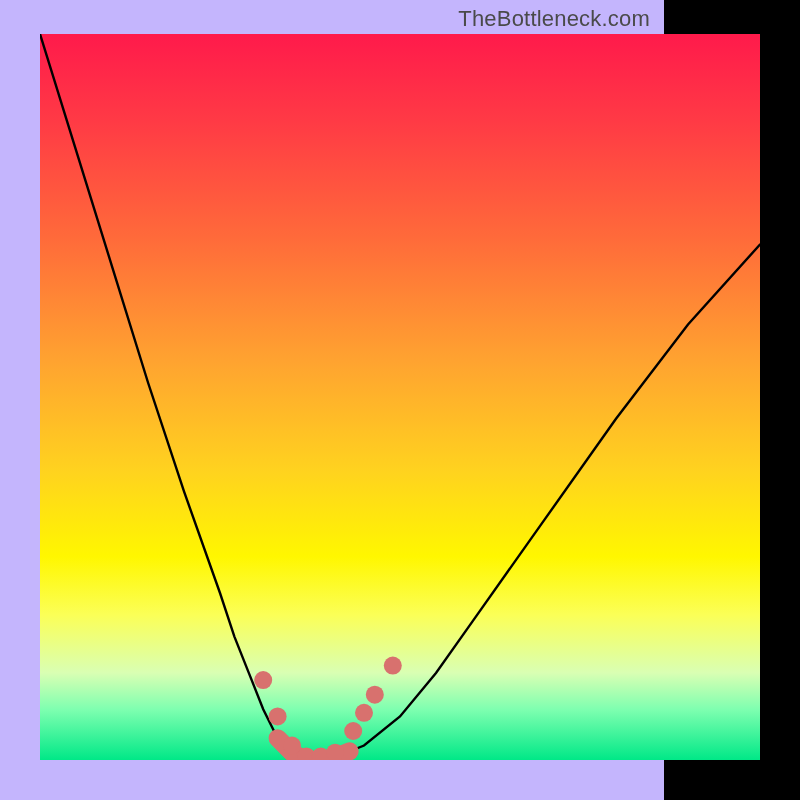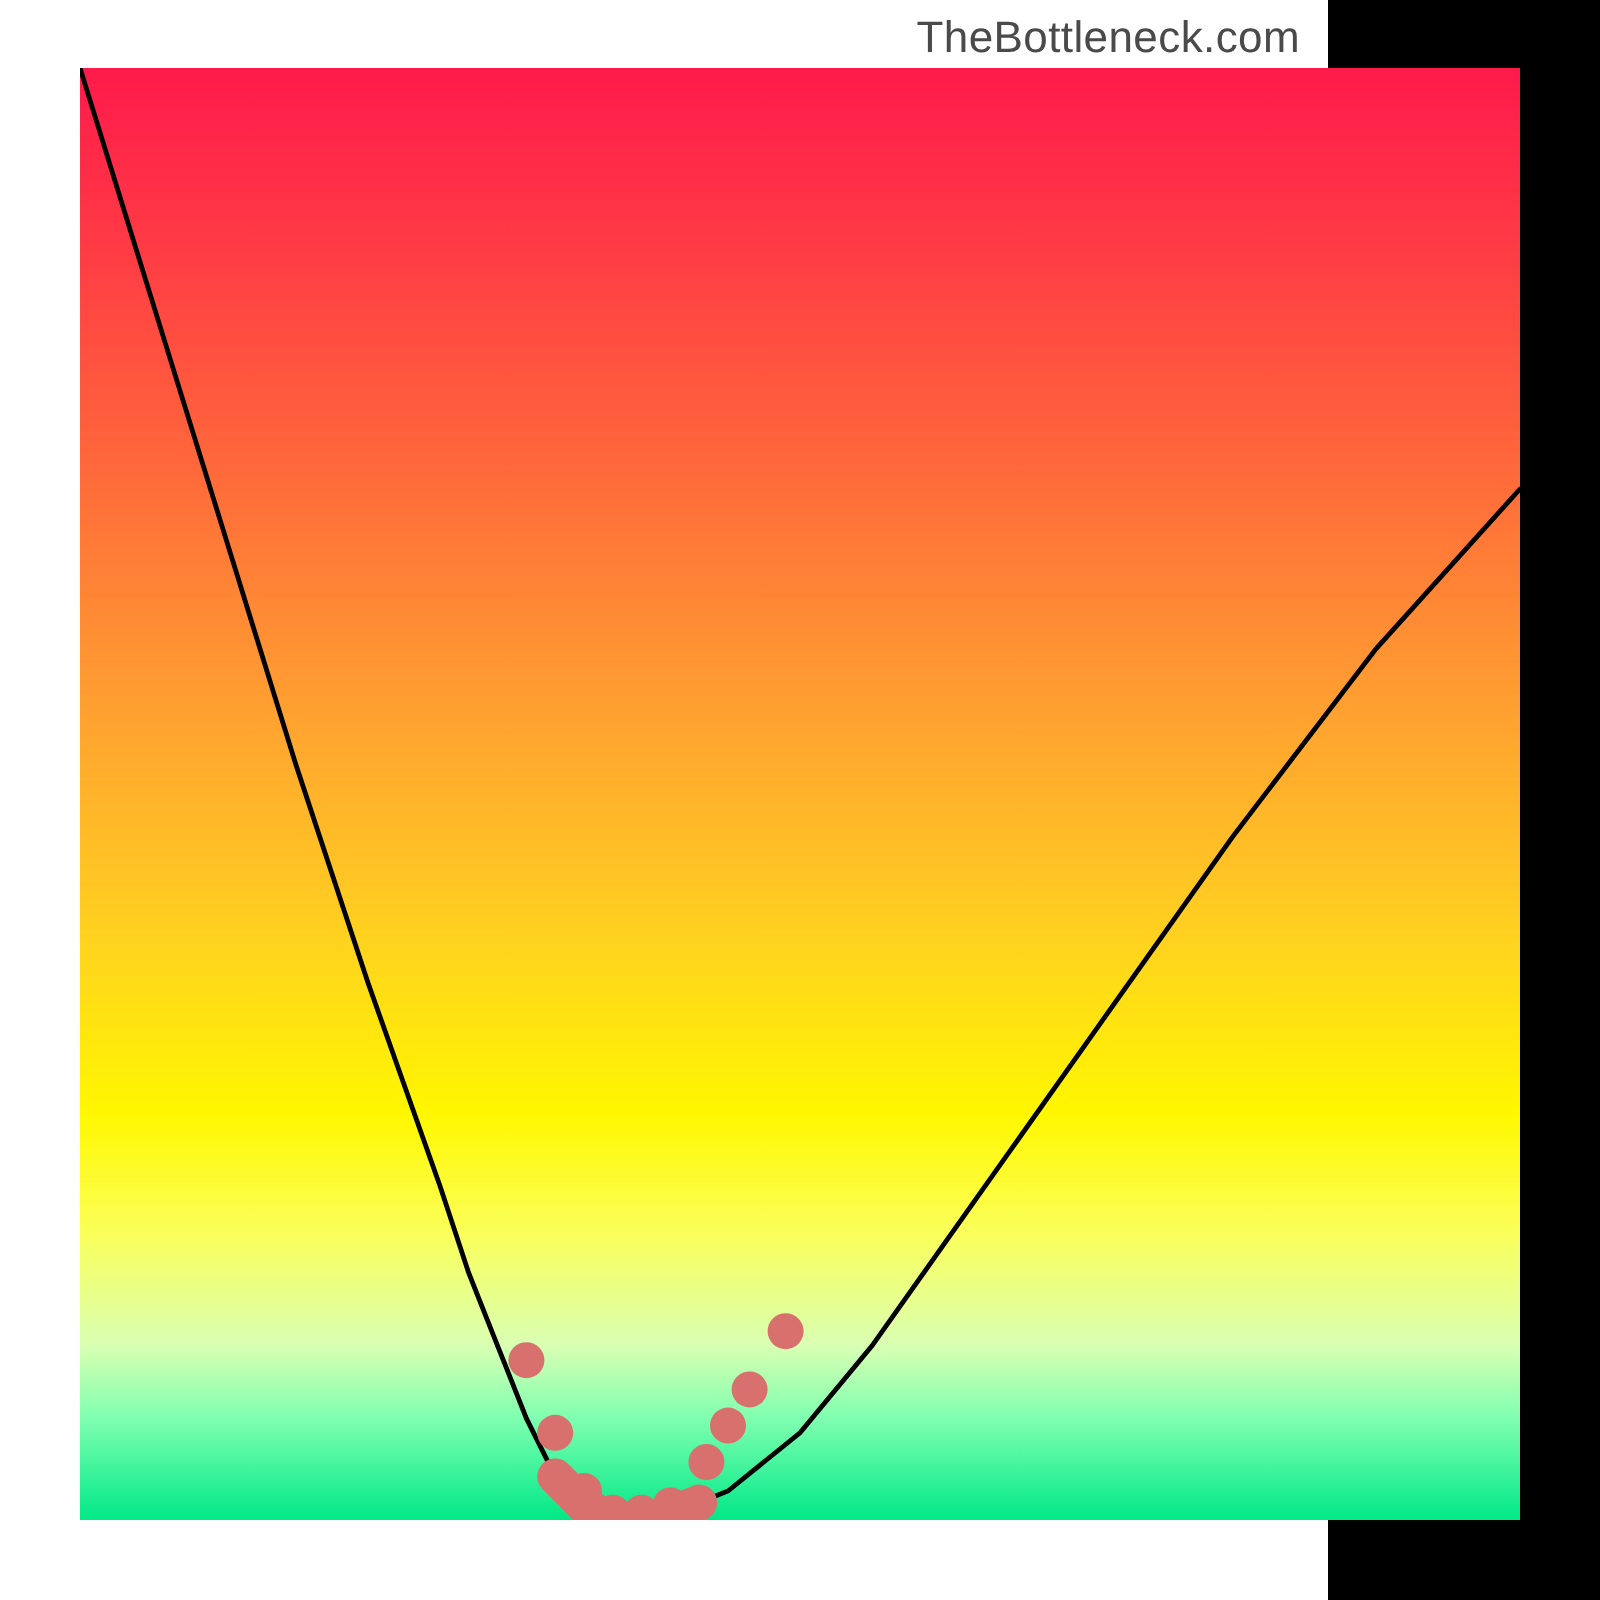--- a/index.html
+++ b/index.html
@@ -8,21 +8,21 @@
     width: 800px;
     height: 800px;
     background: #000;
     font-family: Arial, Helvetica, sans-serif;
     overflow: hidden;
   }
   .frame {
     position: relative;
     width: 664px;
     height: 800px;
-    background: #ffffff;
+    background: #c4b5fd;
   }
   .plot-area {
     position: absolute;
     left: 40px;
     top: 34px;
     width: 720px;
     height: 726px;
     background: linear-gradient(to bottom,
       #ff1a4b 0%,
       #ff3a45 12%,

